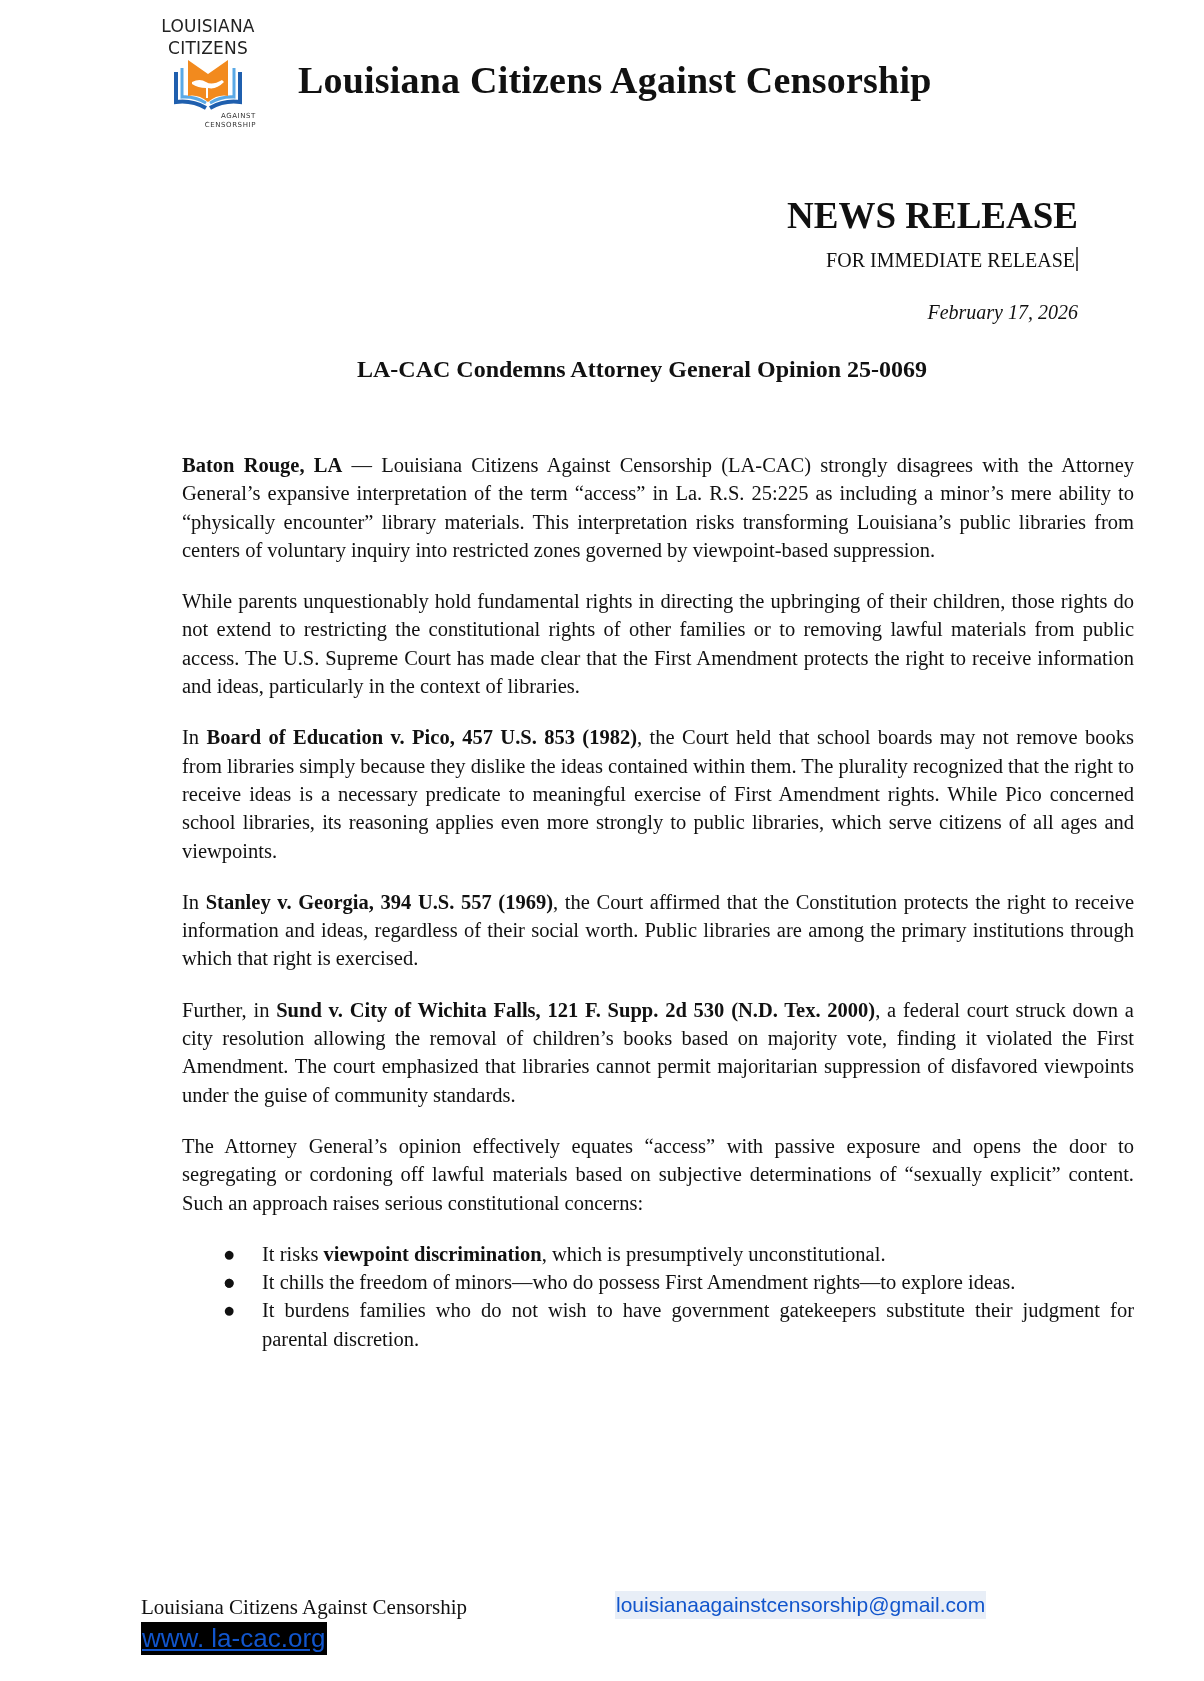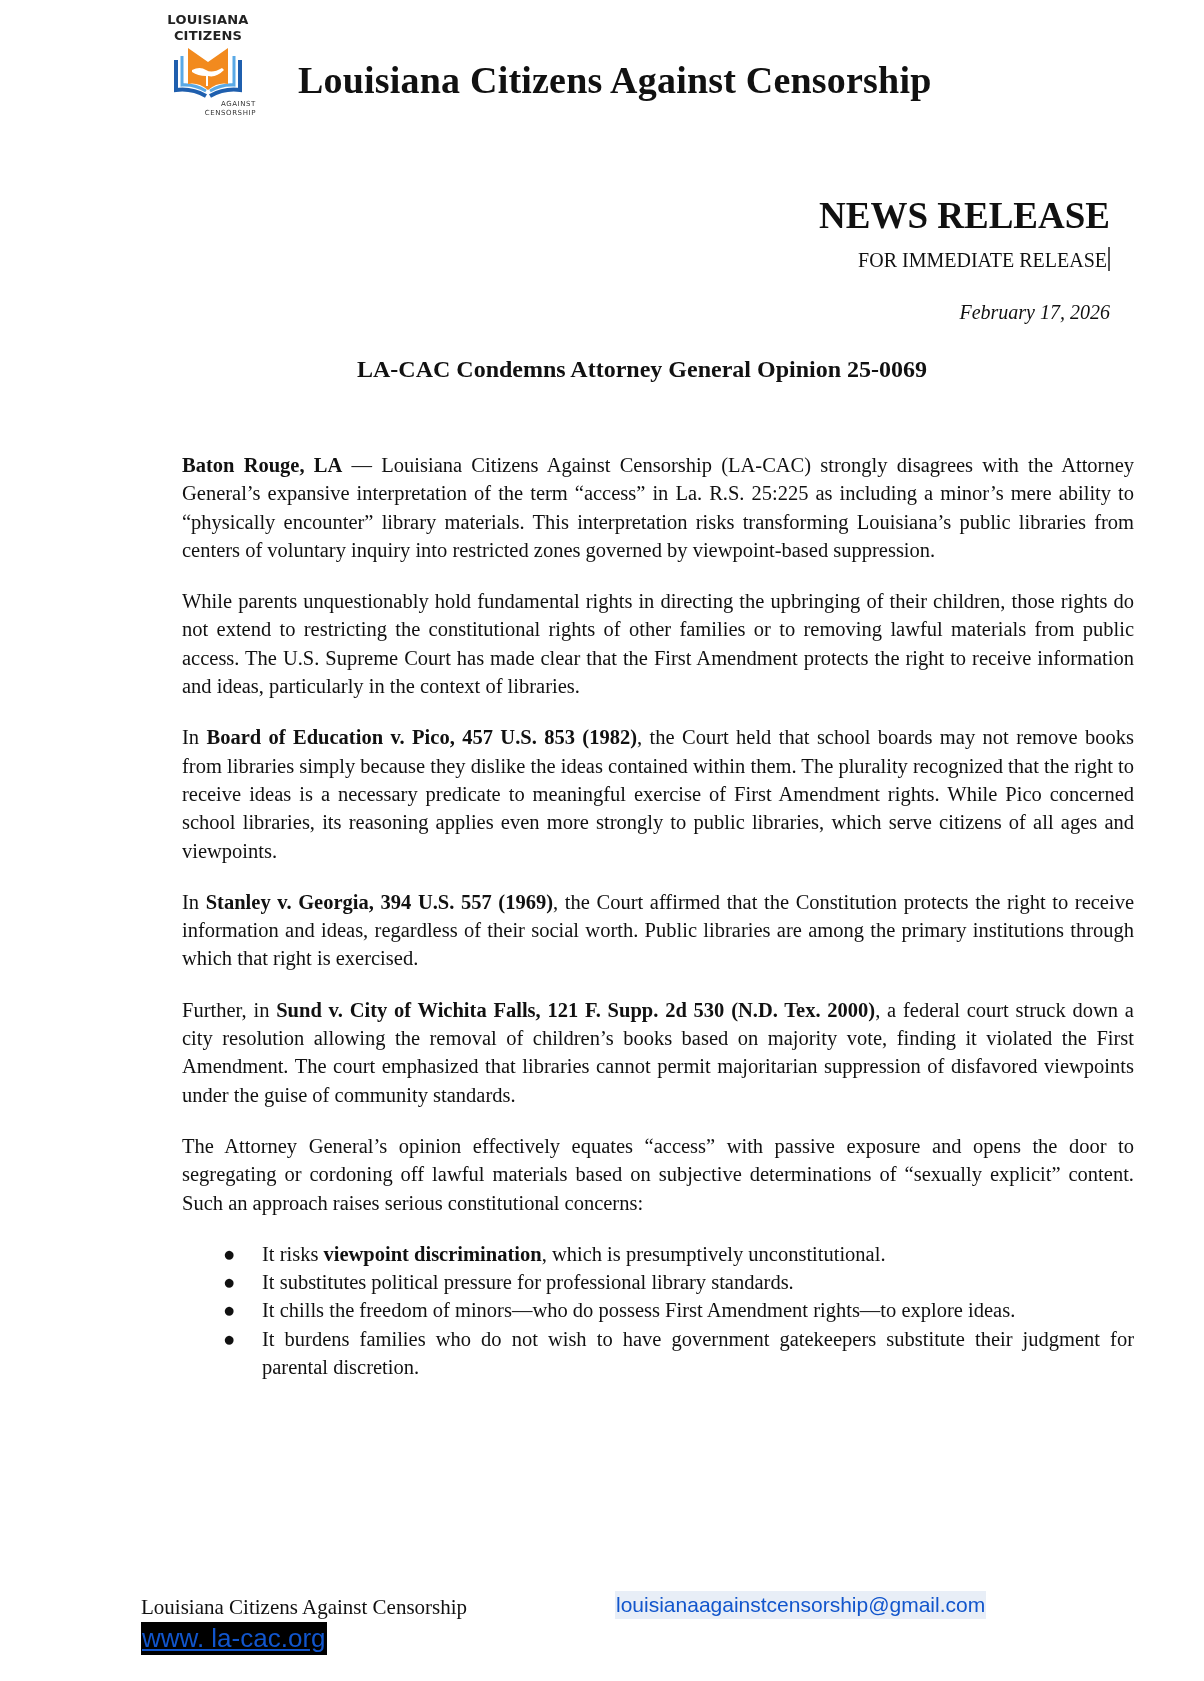--- a/index.html
+++ b/index.html
@@ -2,30 +2,30 @@
 <html><head>
 <meta charset="utf-8">
 <style>
   html, body { margin: 0; padding: 0; background: #ffffff; }
   body { width: 1204px; height: 1681px; position: relative; overflow: hidden;
          font-family: "DejaVu Serif", "Liberation Serif", serif; color: #111; }
   .abs { position: absolute; }
 
   
   .logo { left: 160px; top: 12px; width: 96px; height: 118px; text-align: center; }
-  .logo-line { font-family: "DejaVu Sans", "Liberation Sans", sans-serif; font-weight: bold;
-               font-size: 13px; line-height: 16px; color: #222; letter-spacing: 0.2px; }
+  .logo-line { font-family: "DejaVu Sans", "Liberation Sans", sans-serif; font-weight: normal;
+               font-size: 17px; line-height: 16px; color: #222; letter-spacing: 0.2px; margin-top: 6px; }
   .logo-small { font-family: "DejaVu Sans", "Liberation Sans", sans-serif;
                 font-size: 7px; line-height: 9px; color: #333; letter-spacing: 0.6px; text-align: right; }
   .logo svg { display: block; margin: 2px auto 2px; }
 
   .org-title { left: 298px; top: 58px; font-size: 38px; font-weight: bold; white-space: nowrap;
                font-family: "Liberation Serif", "DejaVu Serif", serif; letter-spacing: 0.2px; }
 
-  .right-block { right: 94px; text-align: right; white-space: nowrap; }
+  .right-block { right: 126px; text-align: right; white-space: nowrap; }
   .news-release { top: 194px; font-size: 37px; font-weight: bold;
                   font-family: "Liberation Serif", "DejaVu Serif", serif; }
   .for-immediate { top: 247px; font-size: 20px; font-family: "Liberation Serif", "DejaVu Serif", serif; }
   .cursor { display: inline-block; width: 2px; height: 24px; background: #555; vertical-align: -4px; margin-left: 1px; }
   .date { top: 301px; font-size: 20px; font-family: "Liberation Serif", "DejaVu Serif", serif; font-style: italic; }
 
   .headline { left: 0; width: 1204px; top: 356px; text-align: center; font-size: 24px; font-weight: bold;
               font-family: "Liberation Serif", "DejaVu Serif", serif; padding-left: 40px; }
 
   .body { left: 141px; width: 952px; top: 451px; font-size: 20.5px; line-height: 28.3px;
@@ -77,21 +77,21 @@
 <div class="abs body">
   <p><b>Baton Rouge, LA</b><span> — Louisiana Citizens Against Censorship (LA-CAC) strongly disagrees with the Attorney General’s expansive interpretation of the term “access” in La. R.S. 25:225 as including a minor’s mere ability to “physically encounter” library materials. This interpretation risks transforming Louisiana’s public libraries from centers of voluntary inquiry into restricted zones governed by viewpoint-based suppression.</span></p>
   <p>While parents unquestionably hold fundamental rights in directing the upbringing of their children, those rights do not extend to restricting the constitutional rights of other families or to removing lawful materials from public access. The U.S. Supreme Court has made clear that the First Amendment protects the right to receive information and ideas, particularly in the context of libraries.</p>
   <p><span>In </span><b>Board of Education v. Pico, 457 U.S. 853 (1982)</b><span>, the Court held that school boards may not remove books from libraries simply because they dislike the ideas contained within them. The plurality recognized that the right to receive ideas is a necessary predicate to meaningful exercise of First Amendment rights. While Pico concerned school libraries, its reasoning applies even more strongly to public libraries, which serve citizens of all ages and viewpoints.</span></p>
   <p><span>In </span><b>Stanley v. Georgia, 394 U.S. 557 (1969)</b><span>, the Court affirmed that the Constitution protects the right to receive information and ideas, regardless of their social worth. Public libraries are among the primary institutions through which that right is exercised.</span></p>
   <p><span>Further, in </span><b>Sund v. City of Wichita Falls, 121 F. Supp. 2d 530 (N.D. Tex. 2000)</b><span>, a federal court struck down a city resolution allowing the removal of children’s books based on majority vote, finding it violated the First Amendment. The court emphasized that libraries cannot permit majoritarian suppression of disfavored viewpoints under the guise of community standards.</span></p>
   <p>The Attorney General’s opinion effectively equates “access” with passive exposure and opens the door to segregating or cordoning off lawful materials based on subjective determinations of “sexually explicit” content. Such an approach raises serious constitutional concerns:</p>
 
   <ul class="bullets">
     <li><span class="dot">●</span><span>It risks </span><b>viewpoint discrimination</b><span>, which is presumptively unconstitutional.</span></li>
-    <li><span class="dot">●</span><span>It substitutes political pressure for professional library standards.</span></li>
+    <li><span class="dot">●</span></li>
     <li><span class="dot">●</span><span>It chills the freedom of minors—who do possess First Amendment rights—to explore ideas.</span></li>
     <li><span class="dot">●</span><span>It burdens families who do not wish to have government gatekeepers substitute their judgment for parental discretion.</span></li>
   </ul>
 </div>
 
 <div class="abs footer-org">Louisiana Citizens Against Censorship</div>
 <a class="abs footer-email">louisianaagainstcensorship@gmail.com</a>
 <a class="abs footer-web">www. la-cac.org</a>
 
 </body></html>

